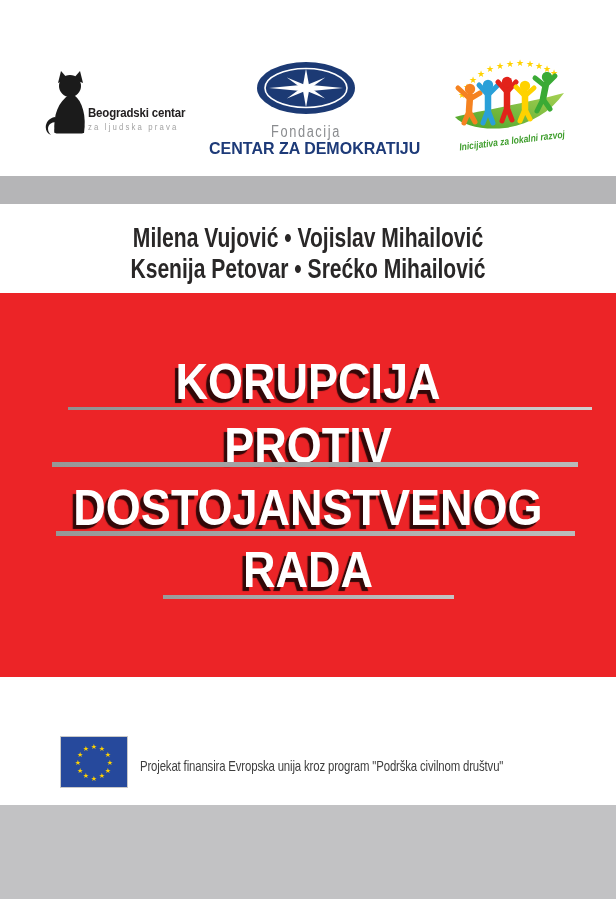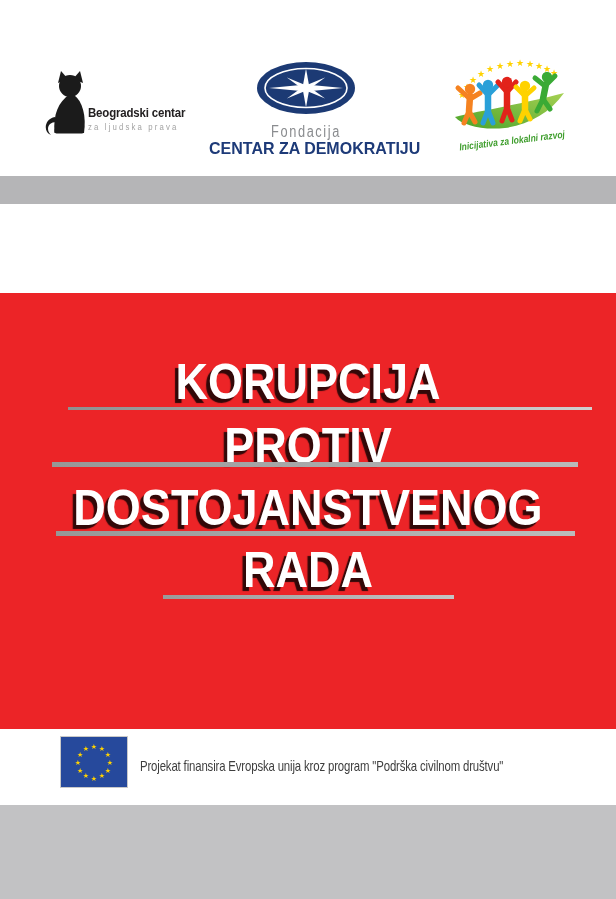--- a/index.html
+++ b/index.html
@@ -23,21 +23,21 @@
             color:#1d3a78;white-space:nowrap;transform:scaleX(0.97);}
   .ilr-caption{left:444px;top:135px;width:136px;text-align:center;font-size:10px;font-style:italic;
                color:#3f9e2d;transform:rotate(-7deg) scaleX(0.85);white-space:nowrap;font-weight:bold;}
 
   
   .authors{left:0;top:223px;width:616px;text-align:center;color:#292727;font-weight:bold;
            font-size:27px;line-height:31px;}
   .authors .ln{transform:scaleX(0.78);white-space:nowrap;}
 
   
-  .red-block{left:0;top:293px;width:616px;height:436px;background:#ec2427;}
+  .red-block{left:0;top:293px;width:616px;height:384px;background:#ec2427;}
   .w{position:absolute;left:0;width:616px;text-align:center;color:#ffffff;font-weight:bold;
      font-size:50px;line-height:50px;white-space:nowrap;transform:scaleX(0.9);
      text-shadow:-4px 4px 1px rgba(30,6,6,0.9);}
   .rule{position:absolute;}
   .rule-1{left:68px;top:114px;width:524px;height:3px;background:linear-gradient(to right,#8f9091,#cfcfcf);}
   .rule-2{left:52px;top:169px;width:526px;height:5px;background:linear-gradient(to right,#979797,#b9babb);}
   .rule-3{left:56px;top:238px;width:519px;height:5px;background:linear-gradient(to right,#979797,#bcbcbc);}
   .rule-4{left:163px;top:302px;width:291px;height:4px;background:linear-gradient(to right,#9a9a9a,#c4c4c4);}
 
   
@@ -139,20 +139,24 @@
           <path d="M93 44 L87 56 M93 44 L100 54" stroke-width="5"></path>
           <circle cx="97" cy="22" r="5.2" fill="#3aaa35" stroke="none"></circle>
         </g>
       </g>
     </svg>
   </div>
   <div class="abs ilr-caption">Inicijativa za lokalni razvoj</div>
 
   <div class="abs bar-top"></div>
 
+  <div class="abs authors">
+    <div class="ln">Milena Vujović • Vojislav Mihailović</div>
+    <div class="ln">Ksenija Petovar • Srećko Mihailović</div>
+  </div>
 
   <div class="abs red-block">
     <div class="w" style="top:64px;">KORUPCIJA</div>
     <div class="rule rule-1"></div>
     <div class="w" style="top:128px;">PROTIV</div>
     <div class="rule rule-2"></div>
     <div class="w" style="top:190px;">DOSTOJANSTVENOG</div>
     <div class="rule rule-3"></div>
     <div class="w" style="top:252px;">RADA</div>
     <div class="rule rule-4"></div>

